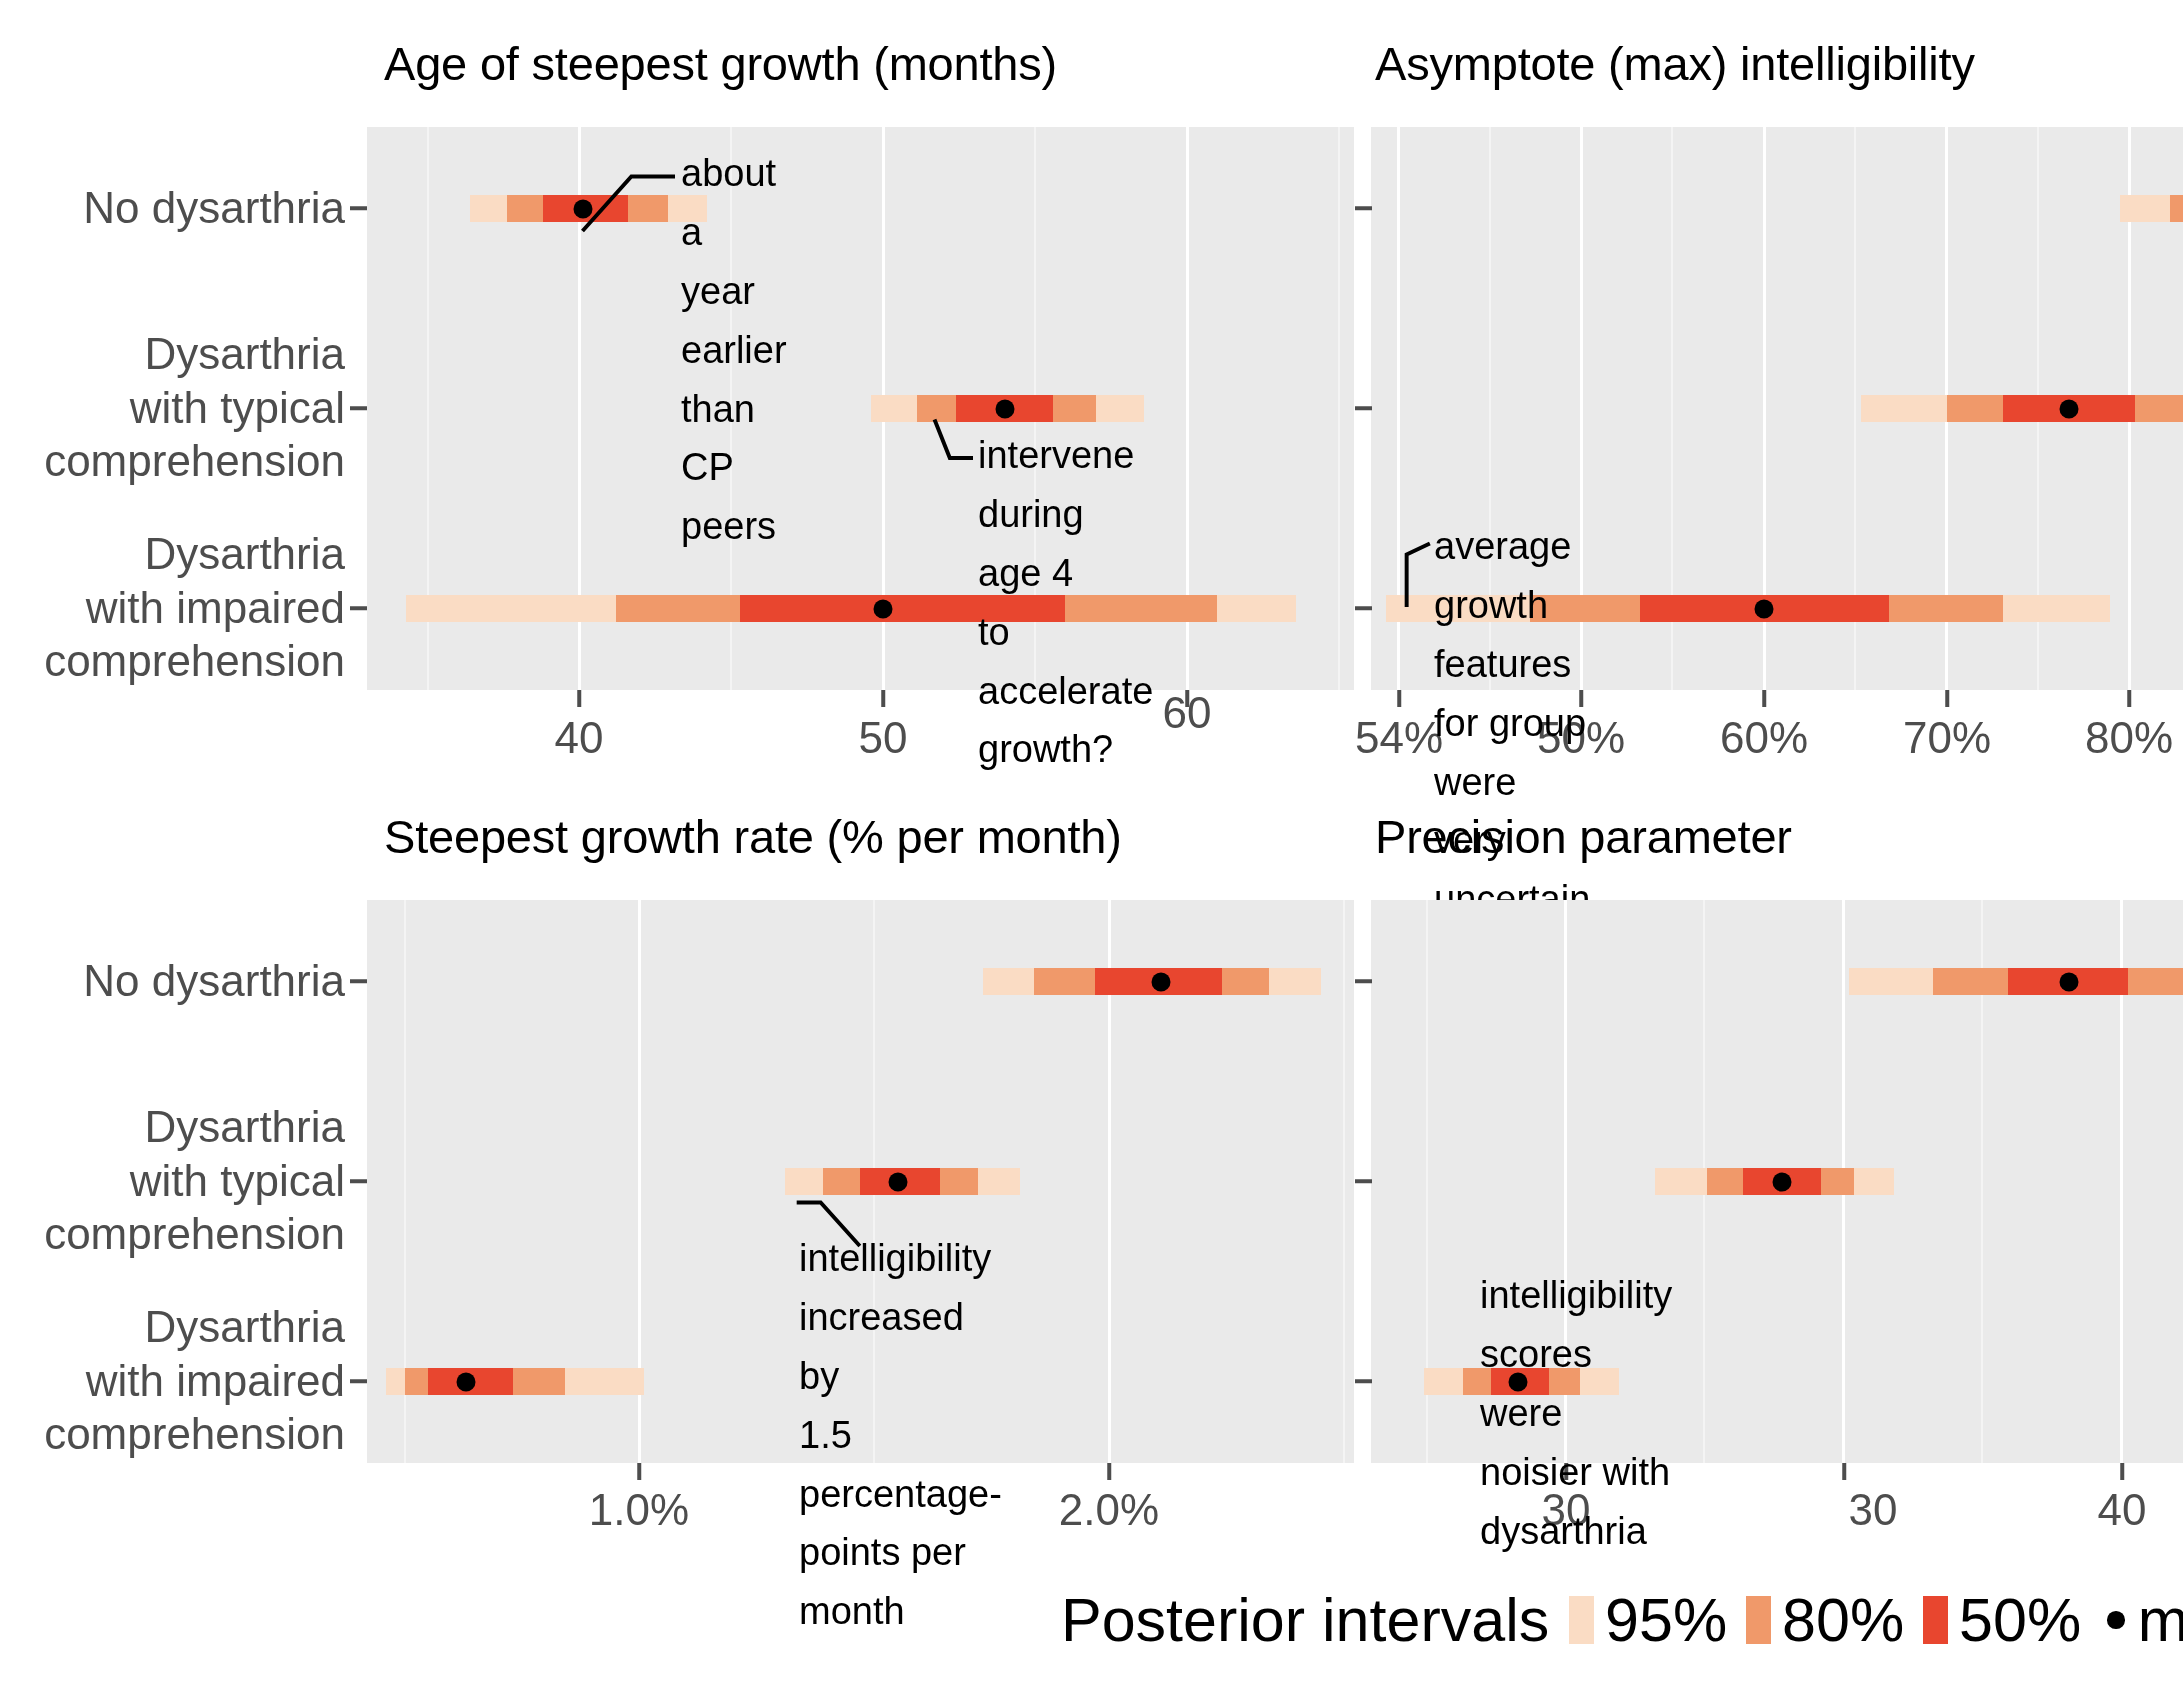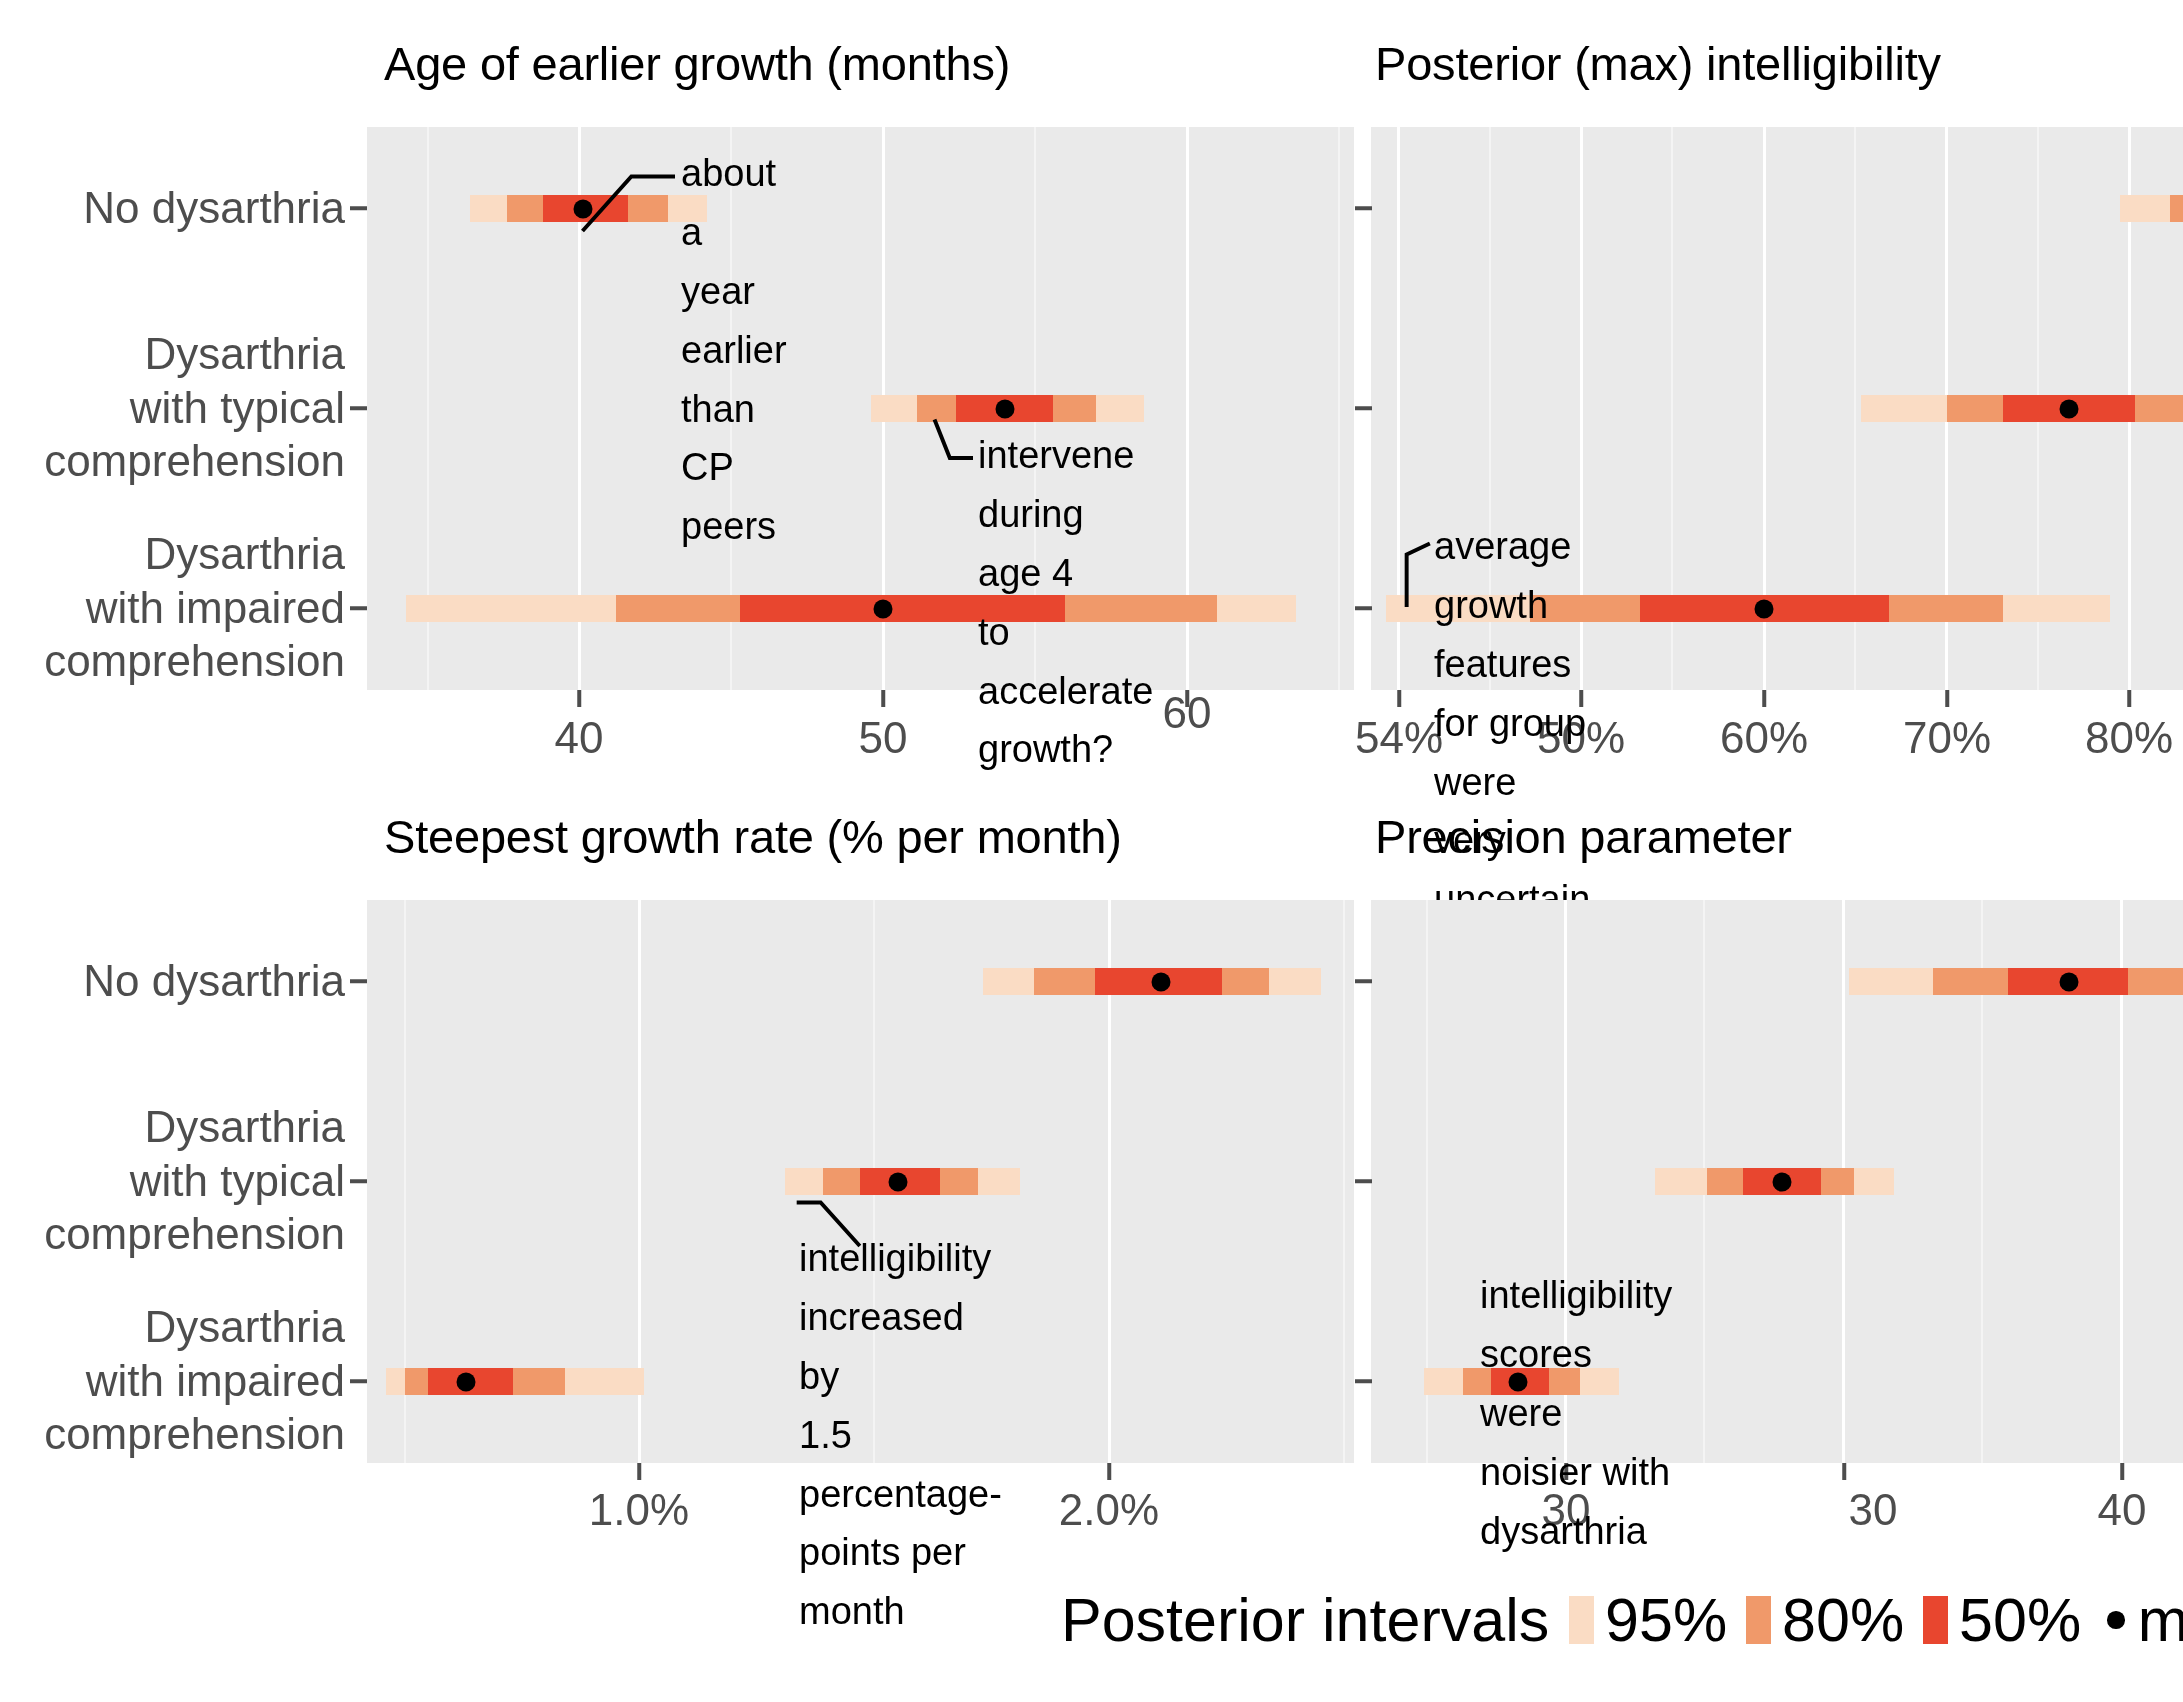--- a/index.html
+++ b/index.html
@@ -97,21 +97,21 @@
     margin-right:13px;margin-left:7px;
   }
   .legend-label{white-space:nowrap;}
 </style>
 </head>
 <body>
 
 <div id="root">
 
   <div class="panel">
-    <div class="panel-title" style="left:384px;top:39px;">Age of earlier growth (months)</div>
+    <div class="panel-title" style="left:384px;top:39px;">Age of steepest growth (months)</div>
     <div class="plotarea" id="pa0" style="left:367px;top:127px;width:987px;height:563px;">
         <div class="gridline minor" style="left: 60px;"></div>
         <div class="gridline minor" style="left: 363px;"></div>
         <div class="gridline minor" style="left: 667px;"></div>
         <div class="gridline minor" style="left: 971px;"></div>
         <div class="gridline" style="left: 211px;"></div>
         <div class="gridline" style="left: 515px;"></div>
         <div class="gridline" style="left: 819px;"></div>
         <div class="band b95" style="left: 103px; width: 237px; top: 68px; height: 27px;"></div>
         <div class="band b80" style="left: 140px; width: 161px; top: 68px; height: 27px;"></div>
@@ -144,21 +144,21 @@
         </svg>
         <div class="annot left" style="left: 978px; top: 426px;">intervene during age 4
 to accelerate growth?</div>
         <svg class="leader" width="49" height="49" style="left: 931px; top: 416px;" viewBox="0 0 112 112">
           <polyline points="8,8 43,96 96,96" fill="none" stroke="#000" stroke-width="9"></polyline>
         </svg>
       </div>
   </div>
 
   <div class="panel">
-    <div class="panel-title" style="left:1375px;top:39px;">Posterior (max) intelligibility</div>
+    <div class="panel-title" style="left:1375px;top:39px;">Asymptote (max) intelligibility</div>
     <div class="plotarea" id="pa1" style="left:1371px;top:127px;width:987px;height:563px;">
         <div class="gridline minor" style="left: 118px;"></div>
         <div class="gridline minor" style="left: 300px;"></div>
         <div class="gridline minor" style="left: 483px;"></div>
         <div class="gridline minor" style="left: 666px;"></div>
         <div class="gridline" style="left: 26px;"></div>
         <div class="gridline" style="left: 209px;"></div>
         <div class="gridline" style="left: 392px;"></div>
         <div class="gridline" style="left: 574px;"></div>
         <div class="gridline" style="left: 757px;"></div>

